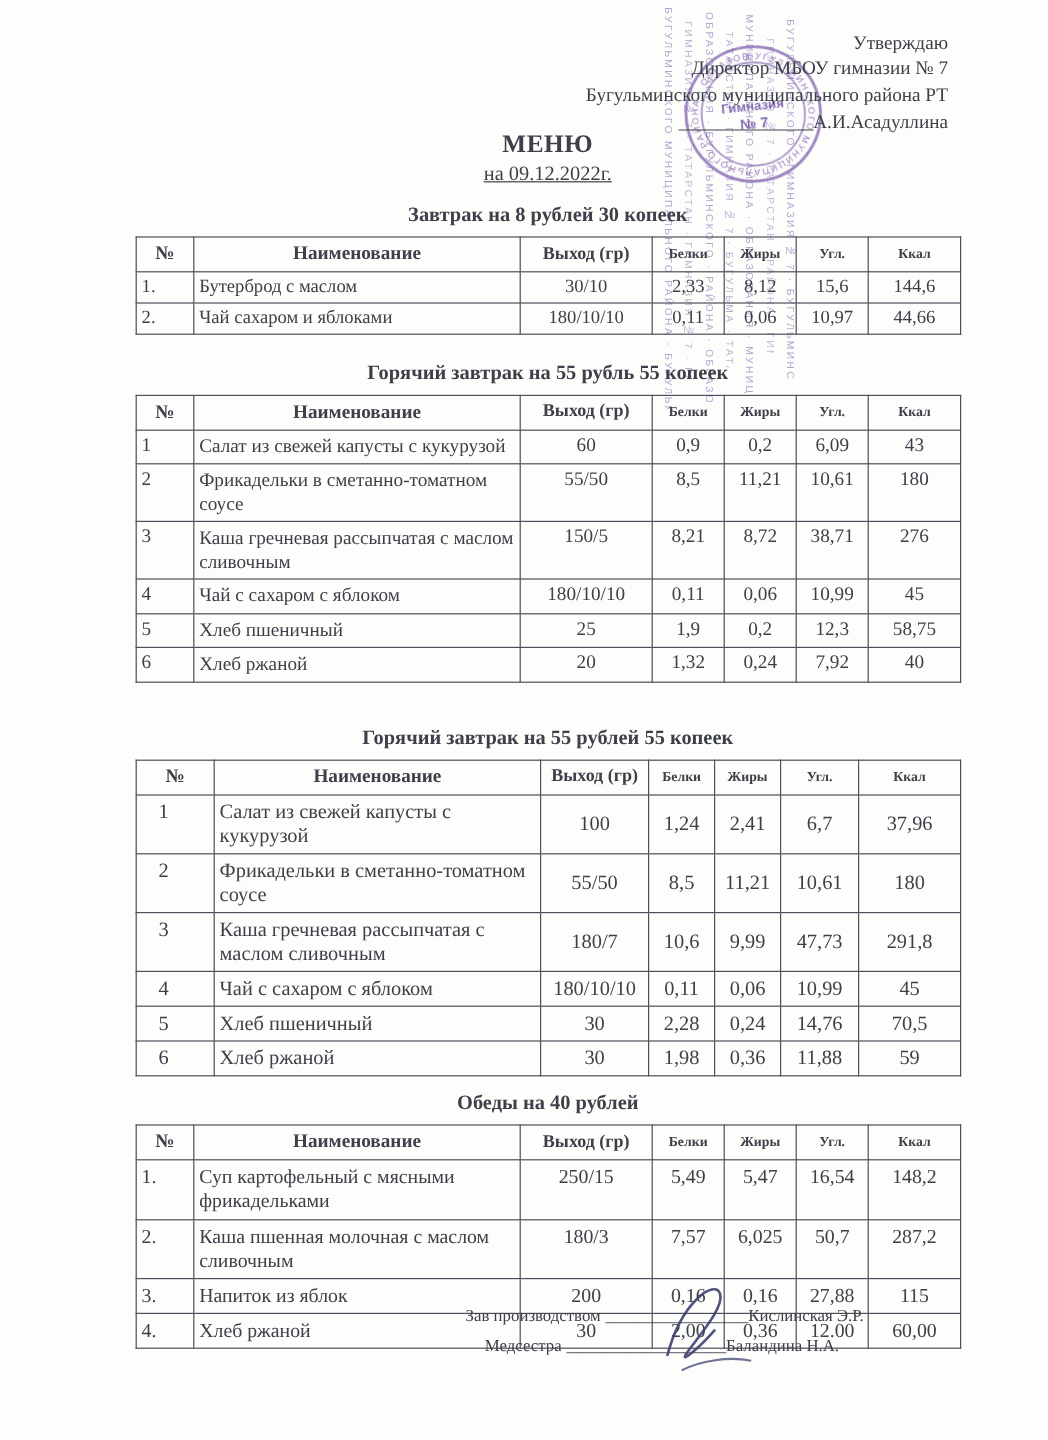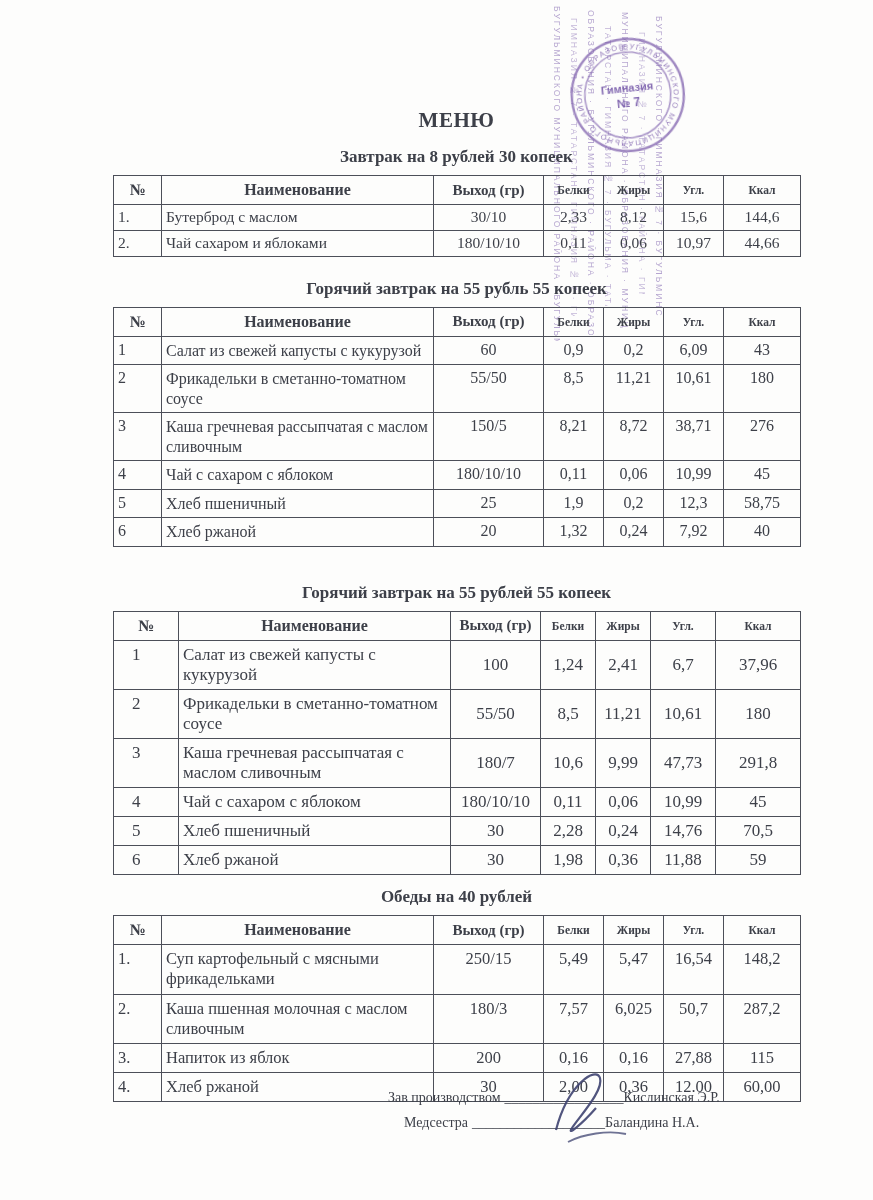--- a/index.html
+++ b/index.html
@@ -105,23 +105,30 @@
       <circle cx="62" cy="63" r="56" fill="none" stroke="#7b5cab" stroke-width="2.4" opacity="0.72"></circle>
       <circle cx="62" cy="63" r="43" fill="none" stroke="#7b5cab" stroke-width="1.6" opacity="0.62"></circle>
       <text font-family="Liberation Sans, sans-serif" font-size="7.5" fill="#7b5cab" opacity="0.8" letter-spacing="1.5">
         <textPath href="#ringPath">БУГУЛЬМИНСКОГО МУНИЦИПАЛЬНОГО РАЙОНА • ОБРАЗОВАНИЯ •</textPath>
       </text>
       <text x="62" y="60" text-anchor="middle" font-family="Liberation Sans, sans-serif" font-size="11" font-weight="bold" fill="#6f51a5" opacity="0.85">Гимназия</text>
       <text x="62" y="75" text-anchor="middle" font-family="Liberation Sans, sans-serif" font-size="12" font-weight="bold" fill="#6f51a5" opacity="0.85">№ 7</text>
     </svg>
   </div>
 
+  <div class="approval">
+    <div>Утверждаю</div>
+    <div>Директор МБОУ гимназии № 7</div>
+    <div>Бугульминского муниципального района РТ</div>
+    <div class="sign-row"><span>______________</span><span>А.И.Асадуллина</span></div>
+  </div>
 
   <div class="content">
     <div class="menu-title">МЕНЮ</div>
+    <div class="menu-date">на 09.12.2022г.</div>
     <div id="tables">
         <section class="menu-section sec-0">
           <div class="section-heading">Завтрак на 8 рублей 30 копеек</div>
           <table class="menu-table">
             <colgroup>
               <col style="width: 48px;">
               <col style="width: 272px;">
               <col style="width: 110px;">
               <col style="width: 60px;">
               <col style="width: 60px;">

